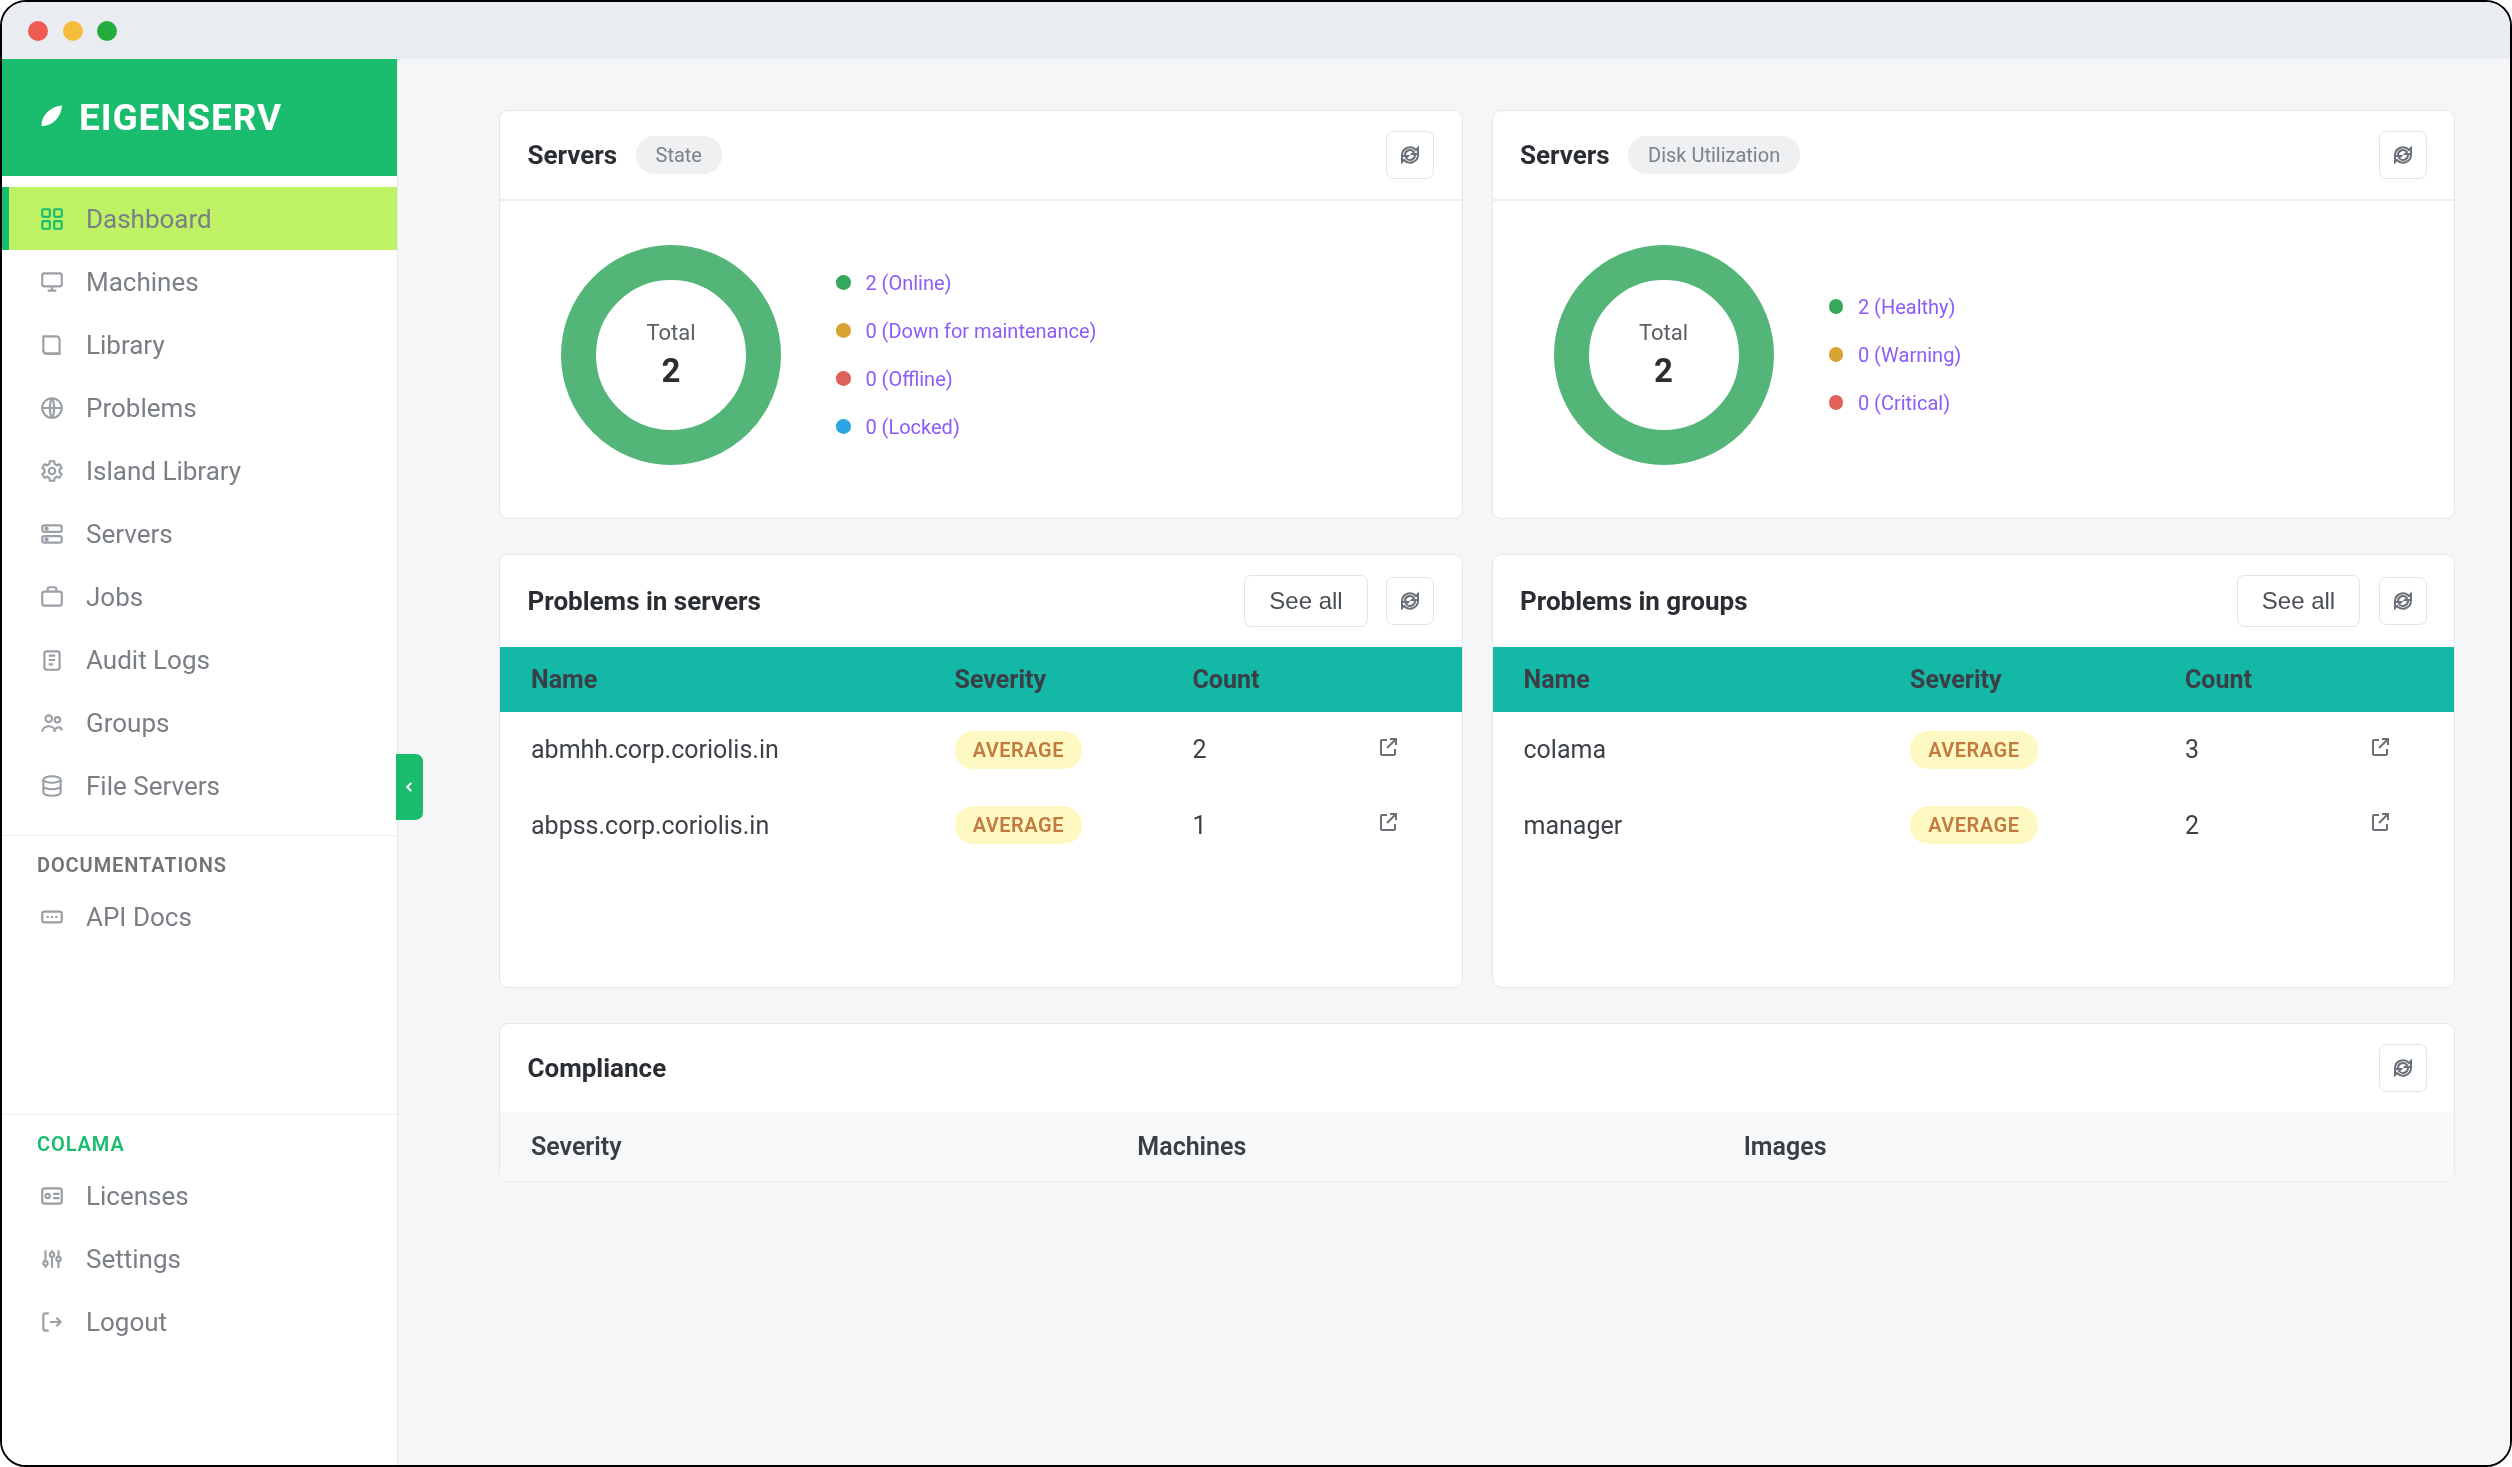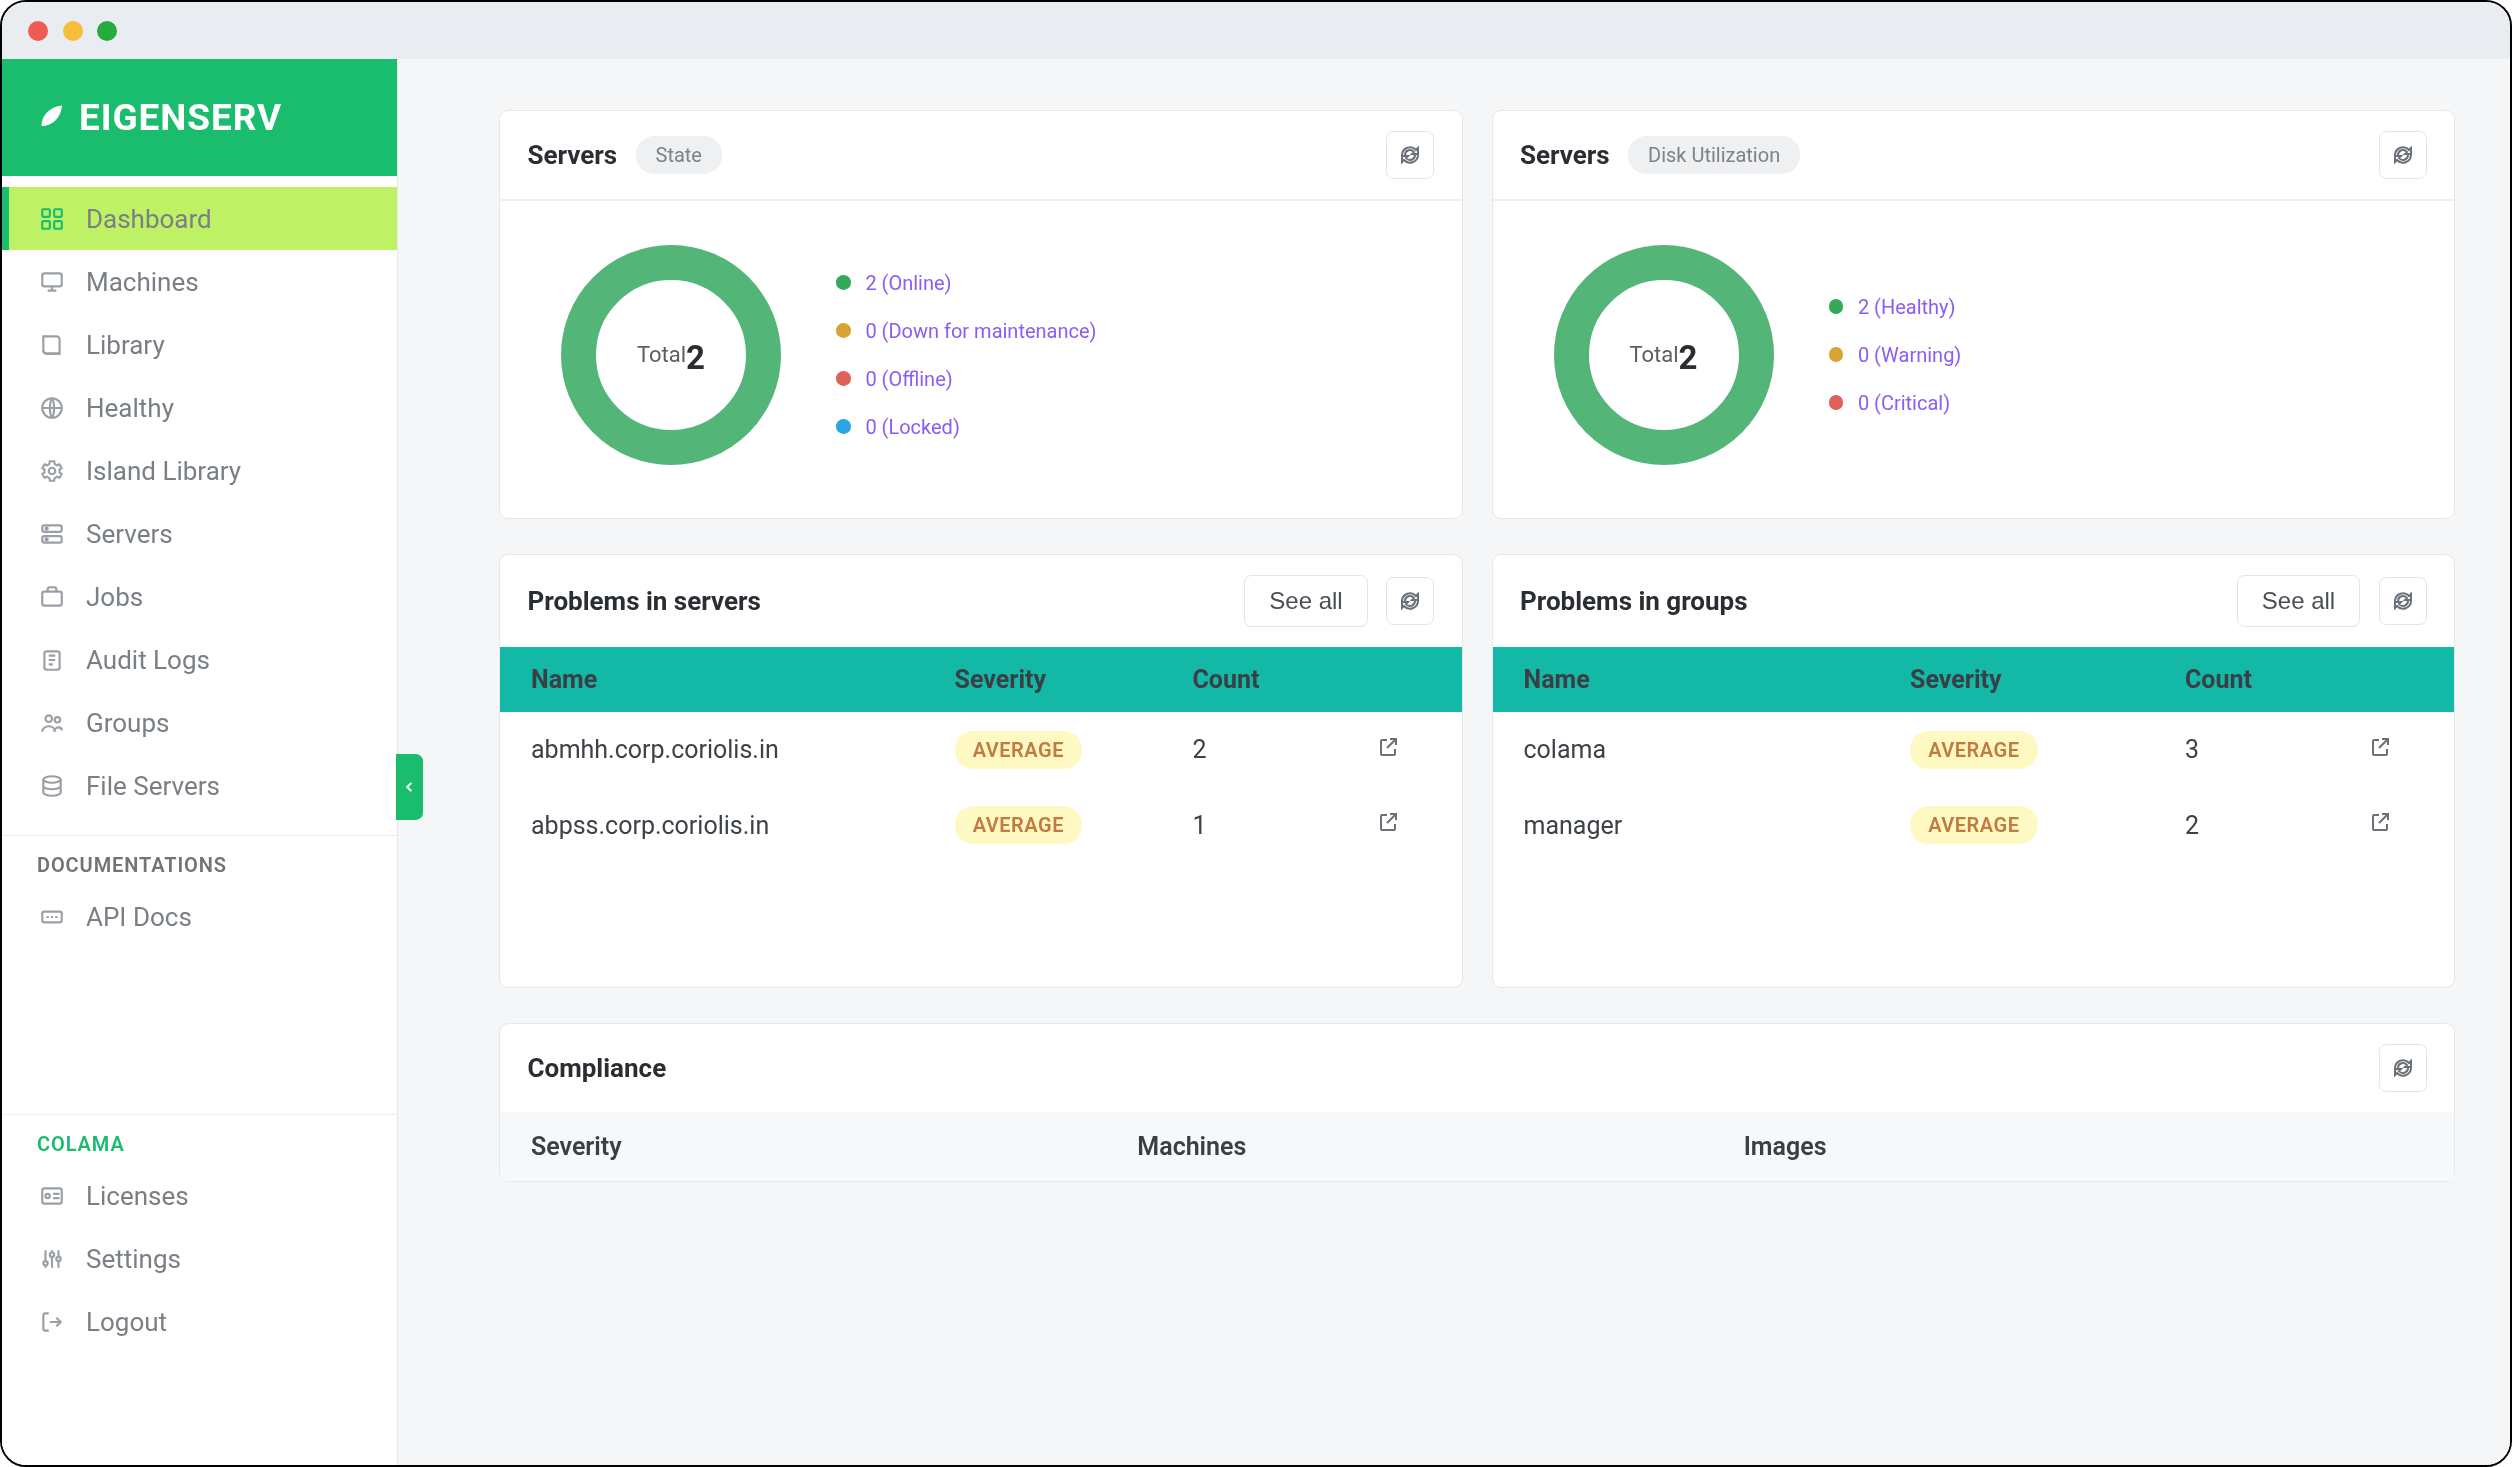--- a/index.html
+++ b/index.html
@@ -192,21 +192,21 @@
     padding: 44px 37px 53px 61px;
     gap: 55px;
   }
   .donut-wrap { position: relative; width: 220px; height: 220px; }
   .donut-ring {
     width: 220px; height: 220px; border-radius: 50%;
     border: 35px solid #53b678;
   }
   .donut-center {
     position: absolute; inset: 0;
-    display: flex; flex-direction: row; align-items: center; justify-content: center;
+    display: flex; flex-direction: column; align-items: center; justify-content: center;
   }
   .donut-center .lbl { font-size: 22px; color: #5a5f65; }
   .donut-center .val { font-size: 33px; font-weight: 700; color: #2a2e33; margin-top: 5.5px; }
   .legend { display: flex; flex-direction: column; gap: 24px; }
   .legend-item { display: flex; align-items: center; gap: 14.7px; font-size: 20px; color: #8b5cf6; }
   .legend-dot { width: 14.7px; height: 14.7px; border-radius: 50%; }
 
   
   .tbl-head, .tbl-row {
     display: grid;
@@ -296,21 +296,21 @@
           </span>
           <span>Library</span>
         </div>
         <div class="nav-item">
           <span class="icon">
             <svg width="26" height="26" viewBox="0 0 24 24" fill="none" stroke="currentColor" stroke-width="2">
                 <circle cx="12" cy="12" r="9"></circle>
                 <path d="M3 12h18M12 3c2.5 3 2.5 15 0 18M12 3c-2.5 3-2.5 15 0 18"></path>
               </svg>
           </span>
-          <span>Healthy</span>
+          <span>Problems</span>
         </div>
         <div class="nav-item">
           <span class="icon">
             <svg width="26" height="26" viewBox="0 0 24 24" fill="none" stroke="currentColor" stroke-width="2">
                 <circle cx="12" cy="12" r="3"></circle>
                 <path d="M19 12a7 7 0 0 0-.1-1.2l2-1.6-2-3.4-2.4 1a7 7 0 0 0-2-1.2L14 3h-4l-.5 2.6a7 7 0 0 0-2 1.2l-2.4-1-2 3.4 2 1.6A7 7 0 0 0 5 12c0 .4 0 .8.1 1.2l-2 1.6 2 3.4 2.4-1a7 7 0 0 0 2 1.2L10 21h4l.5-2.6a7 7 0 0 0 2-1.2l2.4 1 2-3.4-2-1.6c.1-.4.1-.8.1-1.2z"></path>
               </svg>
           </span>
           <span>Island Library</span>
         </div>

